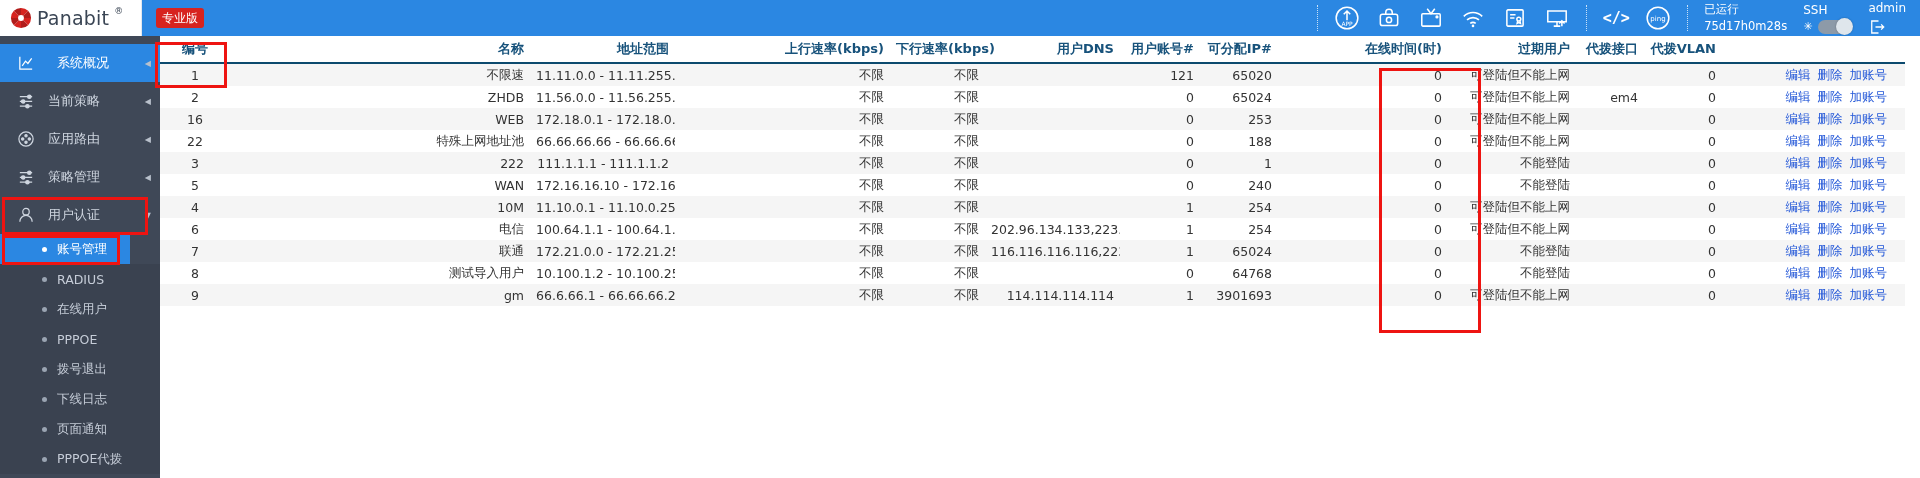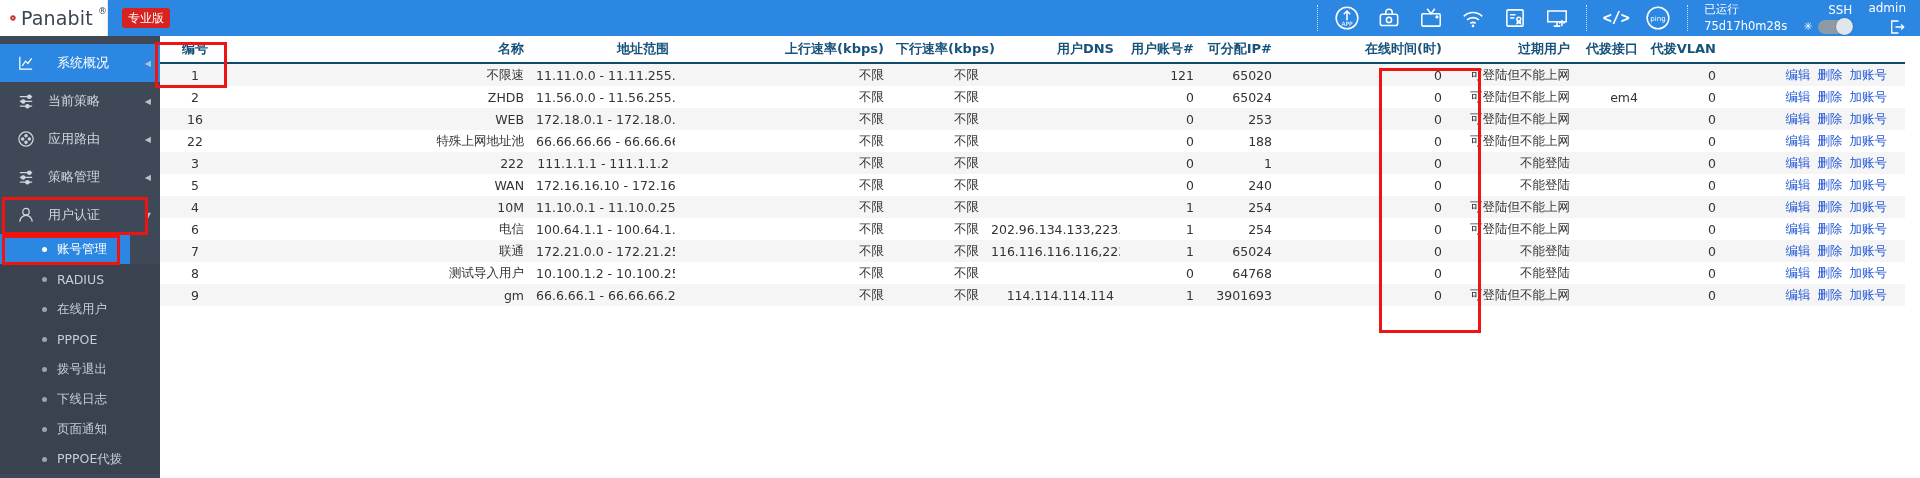--- a/index.html
+++ b/index.html
@@ -2,36 +2,36 @@
 <html><head>
 <meta charset="utf-8">
 <style>
   * { box-sizing: border-box; margin: 0; padding: 0; }
   html,body { width:1920px; height:478px; overflow:hidden; background:#fff;
     font-family:"DejaVu Sans","Liberation Sans",sans-serif; }
 
   
   .topbar { position:absolute; left:0; top:0; width:1920px; height:36px;
     background:#2b87e2; display:flex; align-items:center; z-index:2; }
-  .logo-area { width:108px; height:36px; background:#fff; display:flex;
+  .logo-area { width:142px; height:36px; background:#fff; display:flex;
     align-items:center; padding-left:10px; gap:5px; flex:none;
     border-right:1px solid #e3e8ee; }
   .logo-text { font-size:19px; color:#3a4554; font-weight:500; letter-spacing:.2px; }
   .logo-reg { font-size:9px; color:#3a4554; vertical-align:top; position:relative; top:-7px; }
   .badge { background:#d7231f; color:#fff; font-size:12px; line-height:1;
     padding:4px 6px; border-radius:3px; margin-left:14px; flex:none; }
   .topbar-right { margin-left:auto; display:flex; align-items:center; gap:16px;
     padding-right:14px; color:#fff; }
   .tb-icon { width:26px; height:26px; display:flex; align-items:center;
     justify-content:center; cursor:pointer; }
   .tb-icon svg { width:26px; height:26px; }
   .code-glyph { font-size:15px; font-weight:bold; color:#fff; font-family:"DejaVu Sans Mono",monospace; }
   .vsep { width:0; height:26px; border-left:1px dotted rgba(255,255,255,.75); }
   .uptime { font-size:11.5px; line-height:1.45; }
-  .stack { display:flex; flex-direction:column; align-items:flex-end; gap:3px; font-size:12px; }
+  .stack { display:flex; flex-direction:column; align-items:flex-start; gap:3px; font-size:12px; }
   .toggle { width:34px; height:14px; background:#8d9aa8; border-radius:8px; position:relative; cursor:pointer; }
   .toggle .thumb { position:absolute; right:-1px; top:-2px; width:17px; height:17px;
     border-radius:50%; background:#dfe6ec; box-shadow:0 0 2px rgba(0,0,0,.3); }
   .sun { font-size:11px; color:#fff; cursor:pointer; }
 
   
   .sidebar { position:absolute; left:0; top:36px; width:160px; height:442px;
     background:#3f4857; padding-top:8px; z-index:1; }
   .side-item { height:38px; display:flex; align-items:center; gap:13px;
     padding-left:17px; color:#cfd6e0; font-size:13px; position:relative; cursor:pointer; }

